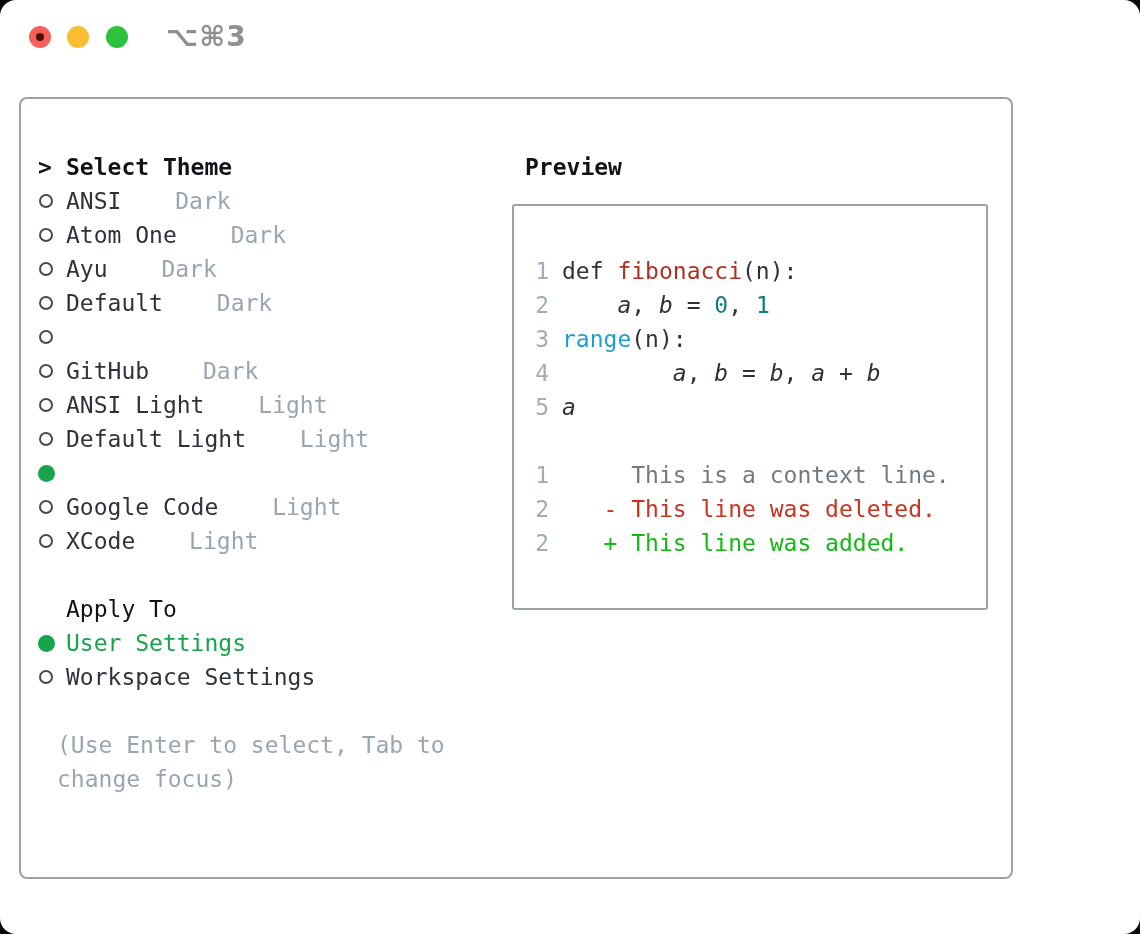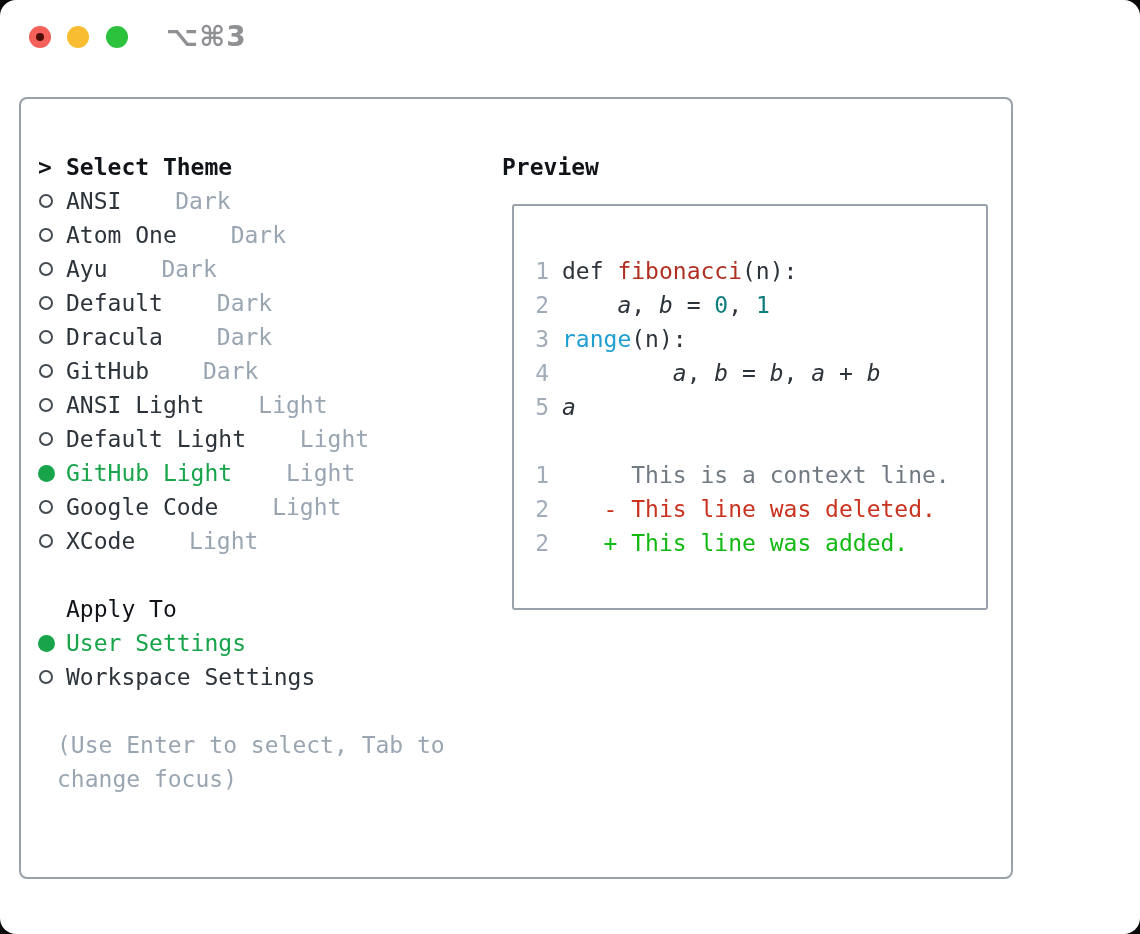--- a/index.html
+++ b/index.html
@@ -75,21 +75,21 @@
   }
   .row.header .text { font-weight: 700; color: var(--heading-black); }
   .row.section-title .text { color: var(--heading-black); }
   .theme-name { color: var(--fg); }
   .row.selected .theme-name, .row.selected .option-name { color: var(--selection-green); }
   .theme-variant { color: var(--muted); margin-left: 40px; }
   .row.hint { color: var(--muted); margin-left: 19px; }
 
   
   #preview-title {
-    position: absolute; left: 481px; top: 51px;
+    position: absolute; left: 504px; top: 51px;
     height: 34px; line-height: 34px;
     font-size: 23px; font-weight: 700; color: var(--heading-black);
   }
   #preview-box {
     position: absolute; left: 491px; top: 105px;
     width: 476px; height: 406px;
     border: 2px solid var(--border-gray);
     border-radius: 3px;
     box-sizing: border-box;
     padding-top: 48px;
@@ -126,25 +126,25 @@
   </div>
 
   <div id="panel">
 
     <div id="theme-list">
         <div class="row header"><span class="marker"><span class="cursor-glyph">&gt;</span></span><span class="text">Select Theme</span></div>
         <div class="row theme"><span class="marker"><div class="ring"></div></span><span class="text"><span class="theme-name">ANSI</span><span class="theme-variant"> Dark</span></span></div>
         <div class="row theme"><span class="marker"><div class="ring"></div></span><span class="text"><span class="theme-name">Atom One</span><span class="theme-variant"> Dark</span></span></div>
         <div class="row theme"><span class="marker"><div class="ring"></div></span><span class="text"><span class="theme-name">Ayu</span><span class="theme-variant"> Dark</span></span></div>
         <div class="row theme"><span class="marker"><div class="ring"></div></span><span class="text"><span class="theme-name">Default</span><span class="theme-variant"> Dark</span></span></div>
-        <div class="row theme"><span class="marker"><div class="ring"></div></span><span class="text"><span class="theme-name">Dracula</span><span class="theme-variant"> Dark</span></span></div>
+        <div class="row theme"><span class="marker"><div class="ring"></div></span></div>
         <div class="row theme"><span class="marker"><div class="ring"></div></span><span class="text"><span class="theme-name">GitHub</span><span class="theme-variant"> Dark</span></span></div>
         <div class="row theme"><span class="marker"><div class="ring"></div></span><span class="text"><span class="theme-name">ANSI Light</span><span class="theme-variant"> Light</span></span></div>
         <div class="row theme"><span class="marker"><div class="ring"></div></span><span class="text"><span class="theme-name">Default Light</span><span class="theme-variant"> Light</span></span></div>
-        <div class="row theme selected"><span class="marker"><div class="dot"></div></span><span class="text"><span class="theme-name">GitHub Light</span><span class="theme-variant"> Light</span></span></div>
+        <div class="row theme selected"><span class="marker"><div class="dot"></div></span></div>
         <div class="row theme"><span class="marker"><div class="ring"></div></span><span class="text"><span class="theme-name">Google Code</span><span class="theme-variant"> Light</span></span></div>
         <div class="row theme"><span class="marker"><div class="ring"></div></span><span class="text"><span class="theme-name">XCode</span><span class="theme-variant"> Light</span></span></div>
         <div class="row"></div>
         <div class="row section-title"><span class="marker"></span><span class="text">Apply To</span></div>
         <div class="row option selected"><span class="marker"><div class="dot"></div></span><span class="text"><span class="option-name">User Settings</span></span></div>
         <div class="row option"><span class="marker"><div class="ring"></div></span><span class="text"><span class="option-name">Workspace Settings</span></span></div>
         <div class="row"></div>
         <div class="row hint"><span>(Use Enter to select, Tab to</span></div>
         <div class="row hint"><span>change focus)</span></div>
       </div>

